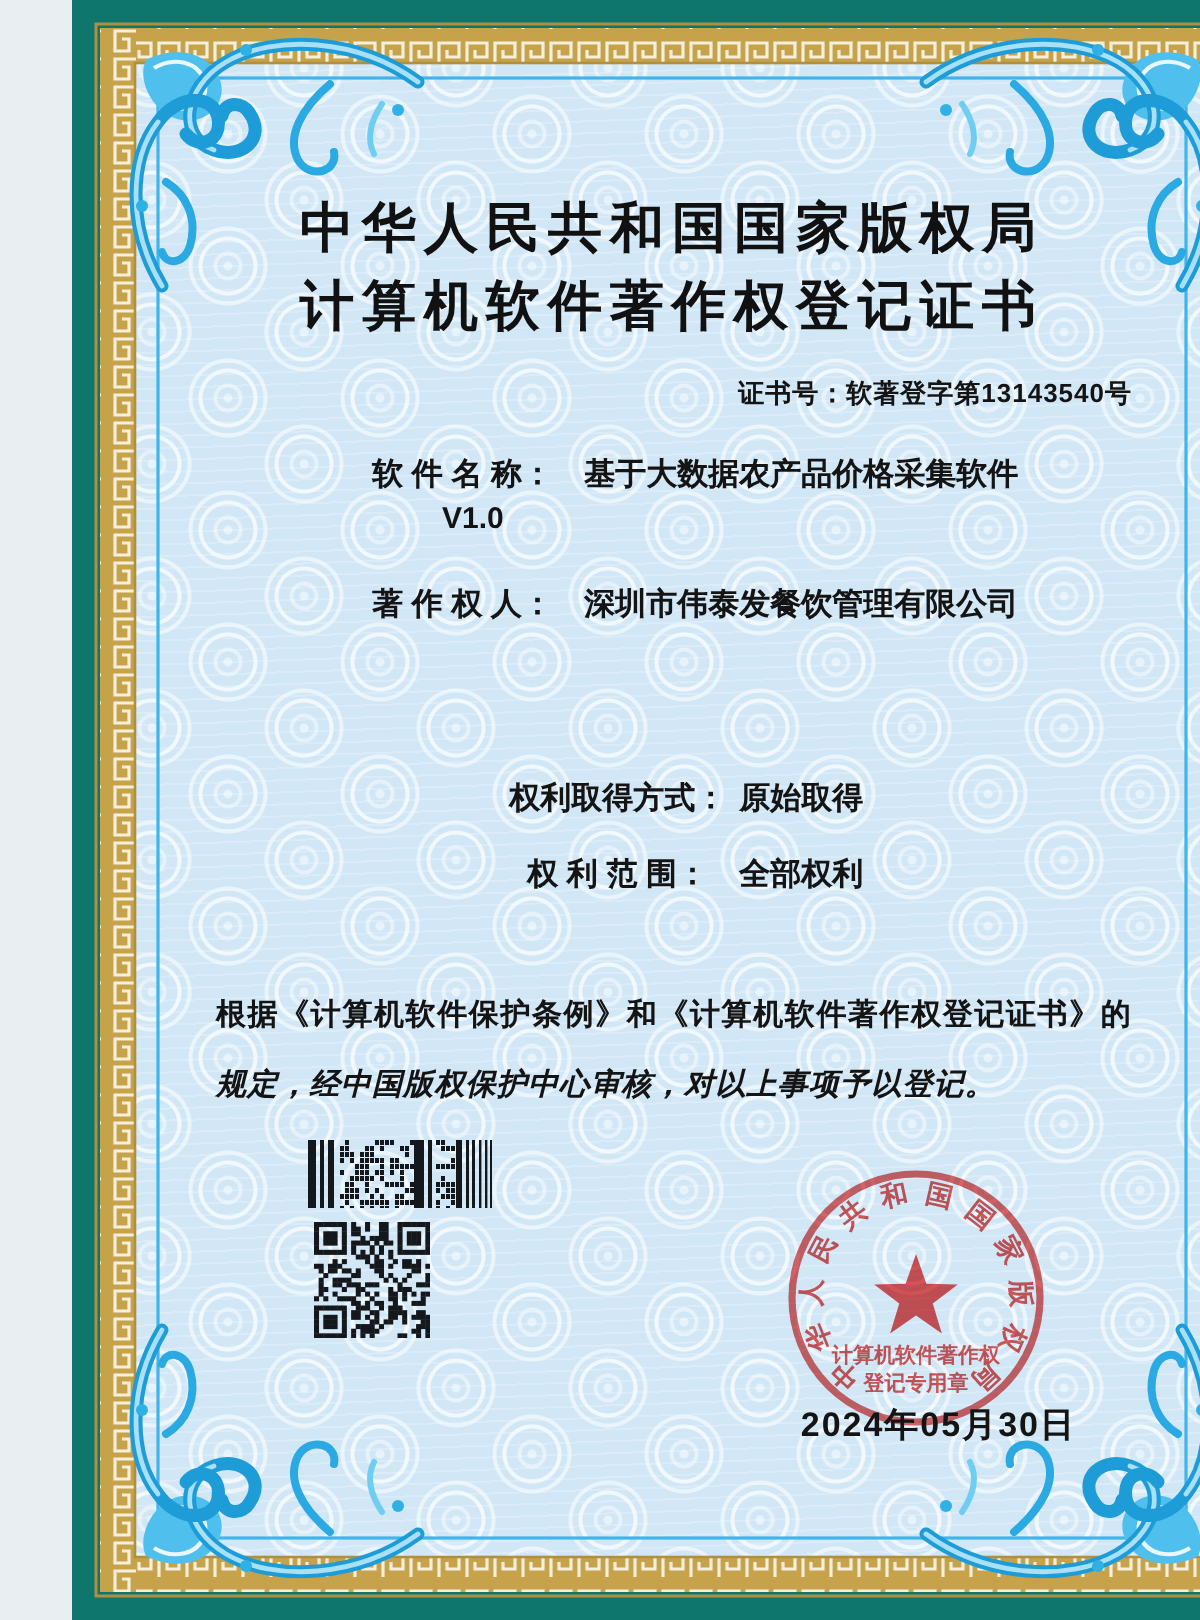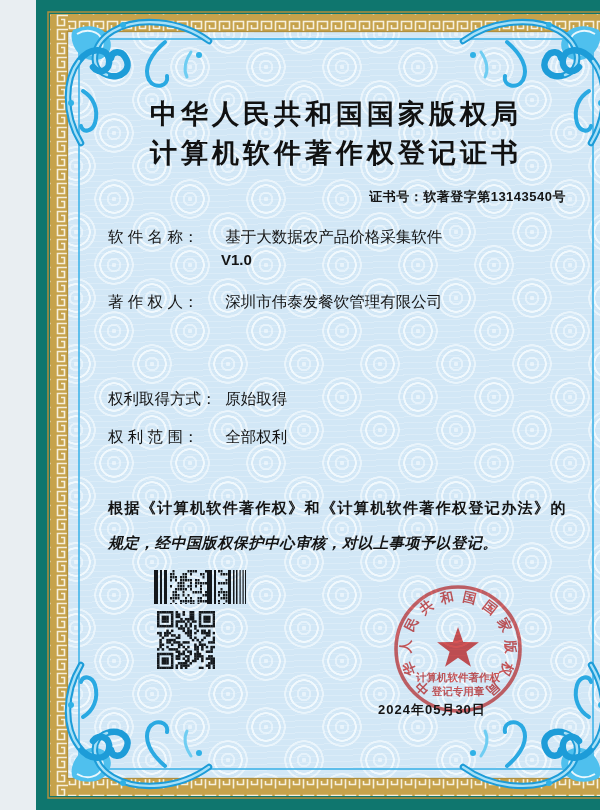--- a/index.html
+++ b/index.html
@@ -30,28 +30,28 @@
     left:0; right:0; text-align:center;
     font-family:"Liberation Serif","DejaVu Serif",serif;
     font-weight:800; font-size:27px; letter-spacing:4px; color:#111;
     white-space:nowrap;
   }
   .title1{top:96px;}
   .title2{top:135px;}
   .cert-no{
     top:188px; right:70px; font-size:13px; font-weight:700; letter-spacing:.5px;
   }
-  .field-row{left:72px; right:60px; font-size:15.5px; font-weight:400; white-space:nowrap;}
+  .field-row{left:72px; right:60px; font-size:15.5px; font-weight:700; white-space:nowrap;text-align:center;}
   .field-label{display:inline-block; width:113px;}
   .field-value{display:inline-block;}
   .value2{left:185px; top:251px; font-size:15px; font-weight:700;}
   .statement{left:72px; width:458px; font-size:15px; font-weight:800; letter-spacing:.6px; line-height:20px;}
   .st1{top:498px; text-align:justify; text-align-last:justify;}
   .st2{top:533px;font-style:italic;}
-  .date{left:342px; width:160px; top:701px; text-align:left; font-size:13px; font-weight:800; letter-spacing:1px;}
+  .date{left:342px; width:160px; top:701px; text-align:right; font-size:17px; font-weight:800; letter-spacing:1px;}
   .seal{left:347px; top:574px; mix-blend-mode:multiply; opacity:.92;}
   .barcode{left:118px; top:570px;}
   .qr{left:121px; top:611px;}
 </style>
 </head>
 <body>
 
 <div class="page">
 
   <div class="paper-bg"></div>
@@ -127,21 +127,21 @@
     <span class="field-label">权利取得方式：</span>
     <span class="field-value">原始取得</span>
   </div>
 
   <div class="abs field-row" style="top:427px">
     <span class="field-label">权 利 范 围：</span>
     <span class="field-value">全部权利</span>
   </div>
 
 
-  <div class="abs statement st1">根据《计算机软件著作权》和《计算机软件著作权登记办法》的</div>
+  <div class="abs statement st1">根据《计算机软件保护条例》和《计算机软件著作权登记证书》的</div>
   <div class="abs statement st2">规定，经中国版权保护中心审核，对以上事项予以登记。</div>
 
   <svg class="abs barcode" id="barcode-svg" width="93" height="34" aria-hidden="true">
       <rect x="0" y="0" width="4" height="34" fill="#14181c"></rect>
       <rect x="6" y="0" width="2" height="34" fill="#14181c"></rect>
       <rect x="10" y="0" width="3" height="34" fill="#14181c"></rect>
       <rect x="18.5" y="0" width="2" height="2.5" fill="#14181c"></rect>
       <rect x="33.5" y="0" width="2" height="2.5" fill="#14181c"></rect>
       <rect x="36" y="0" width="2" height="2.5" fill="#14181c"></rect>
       <rect x="38.5" y="0" width="2" height="2.5" fill="#14181c"></rect>

